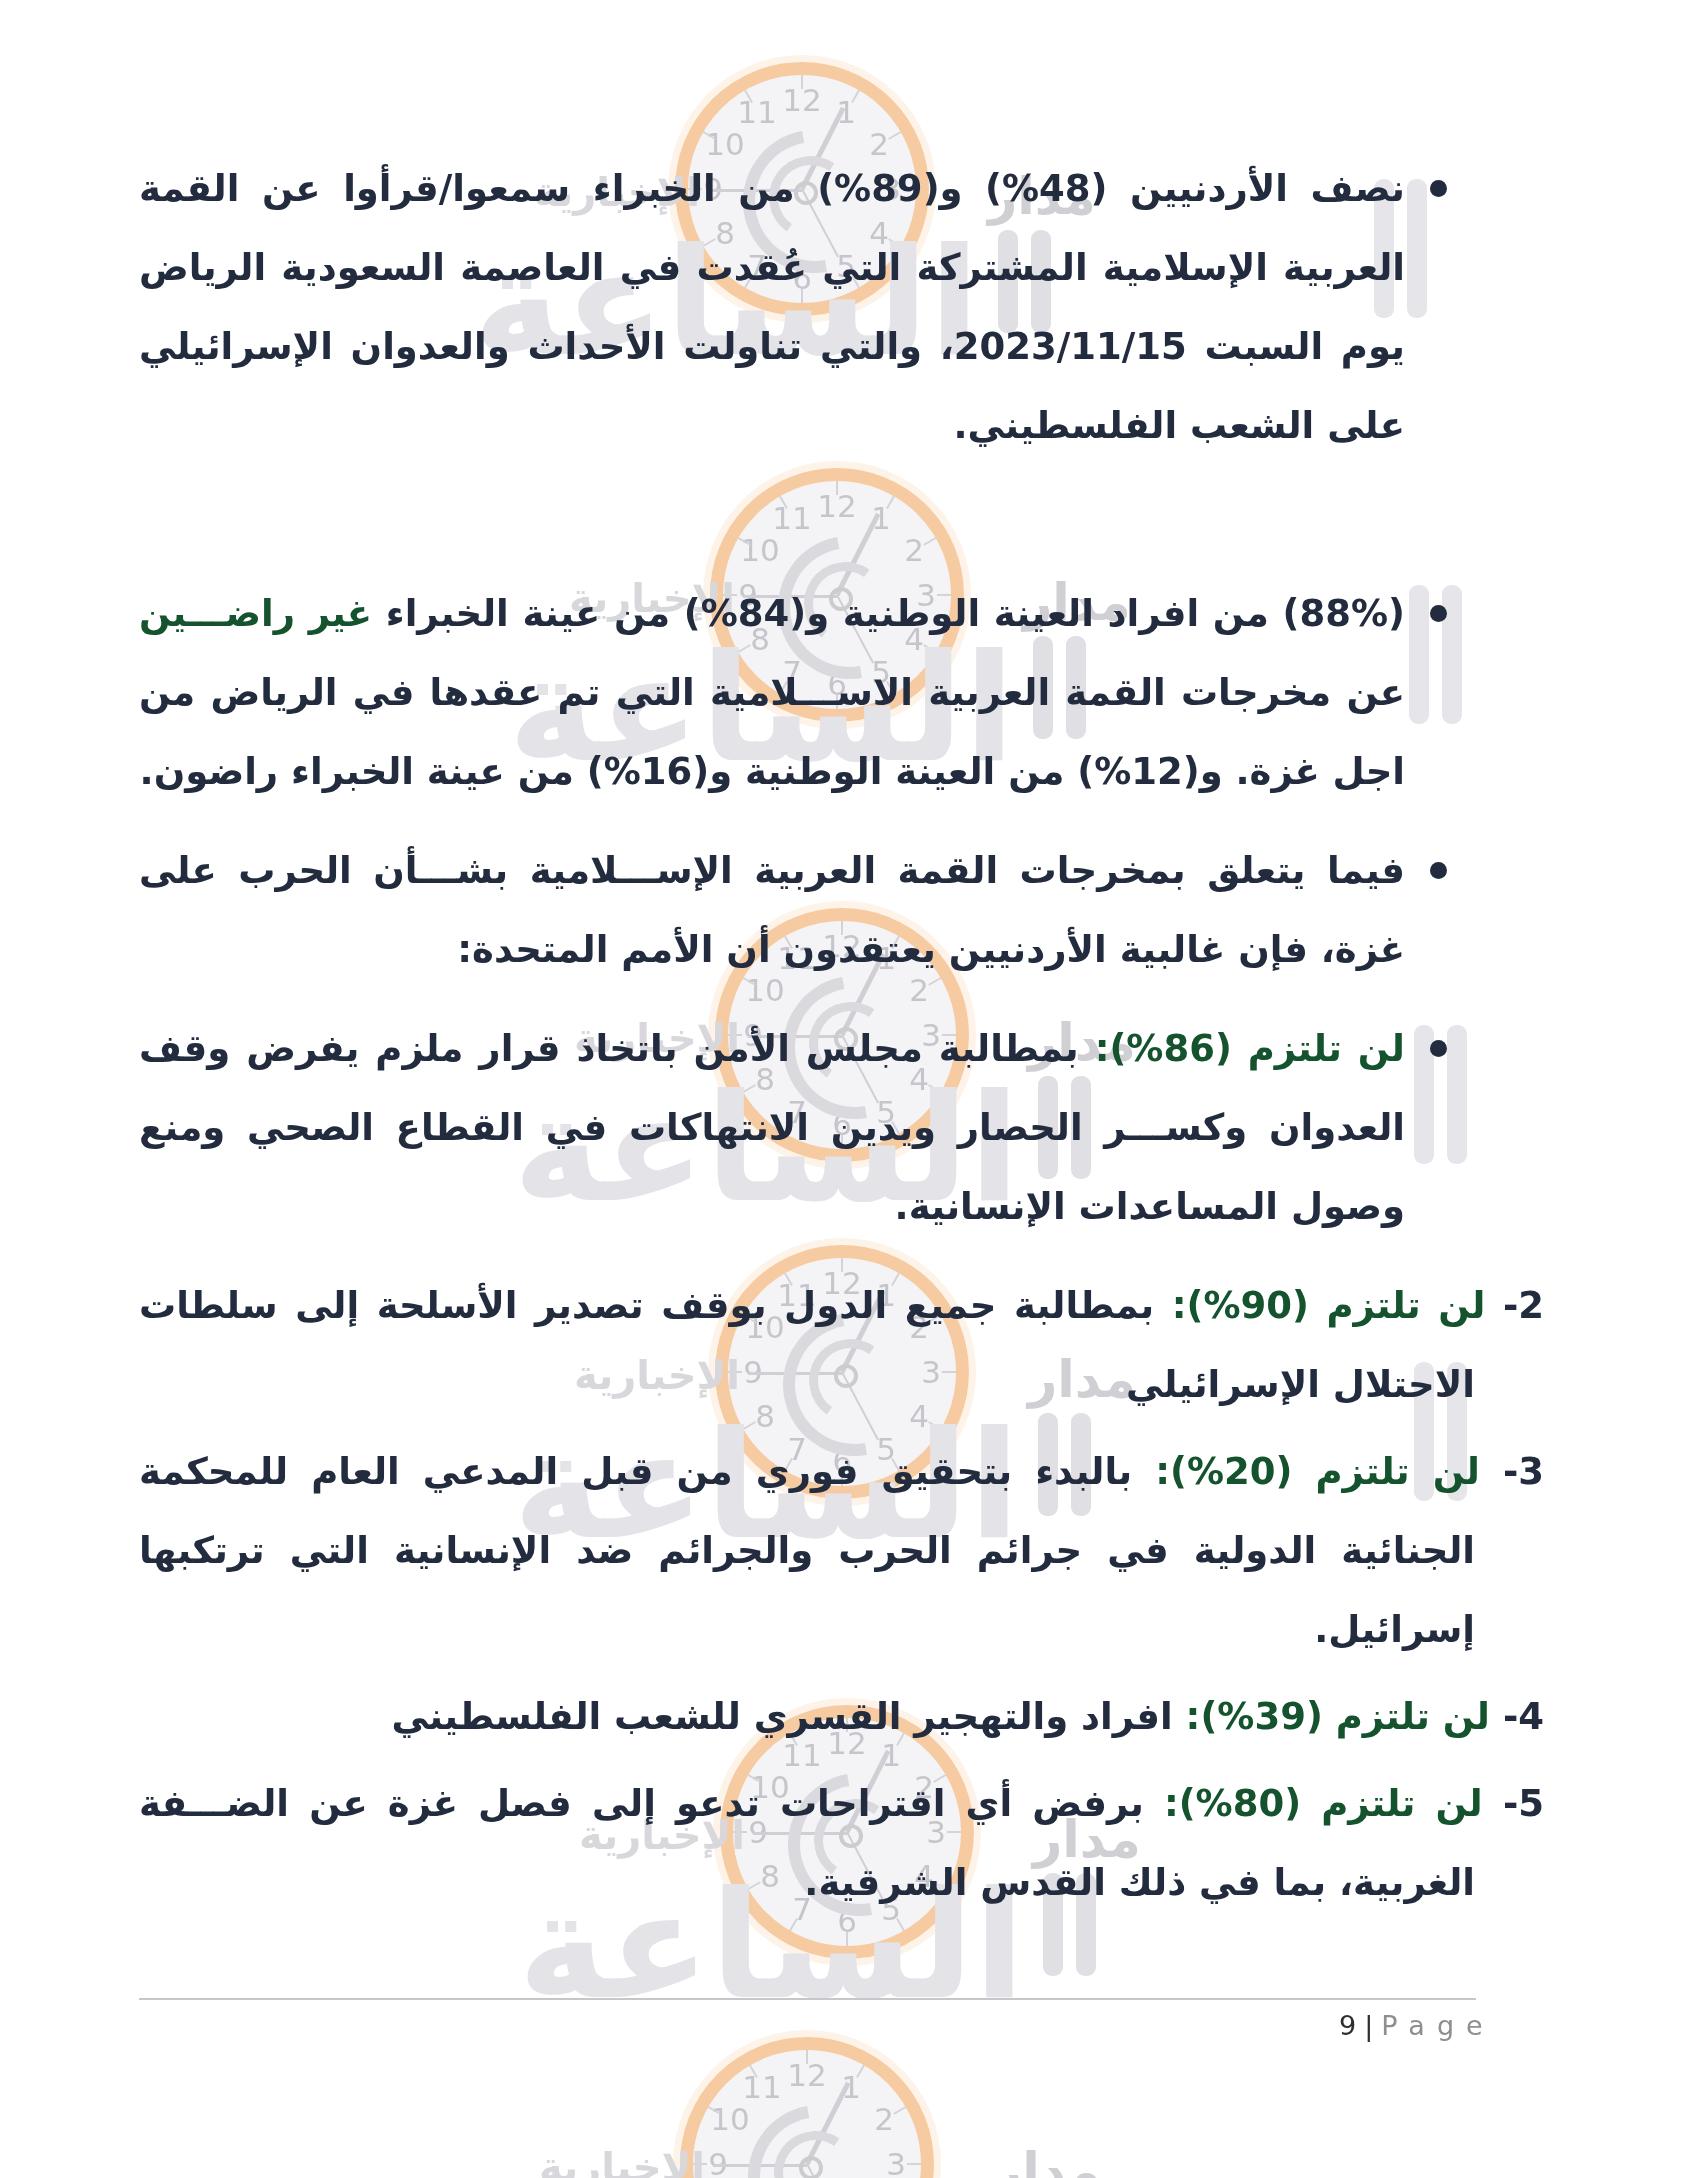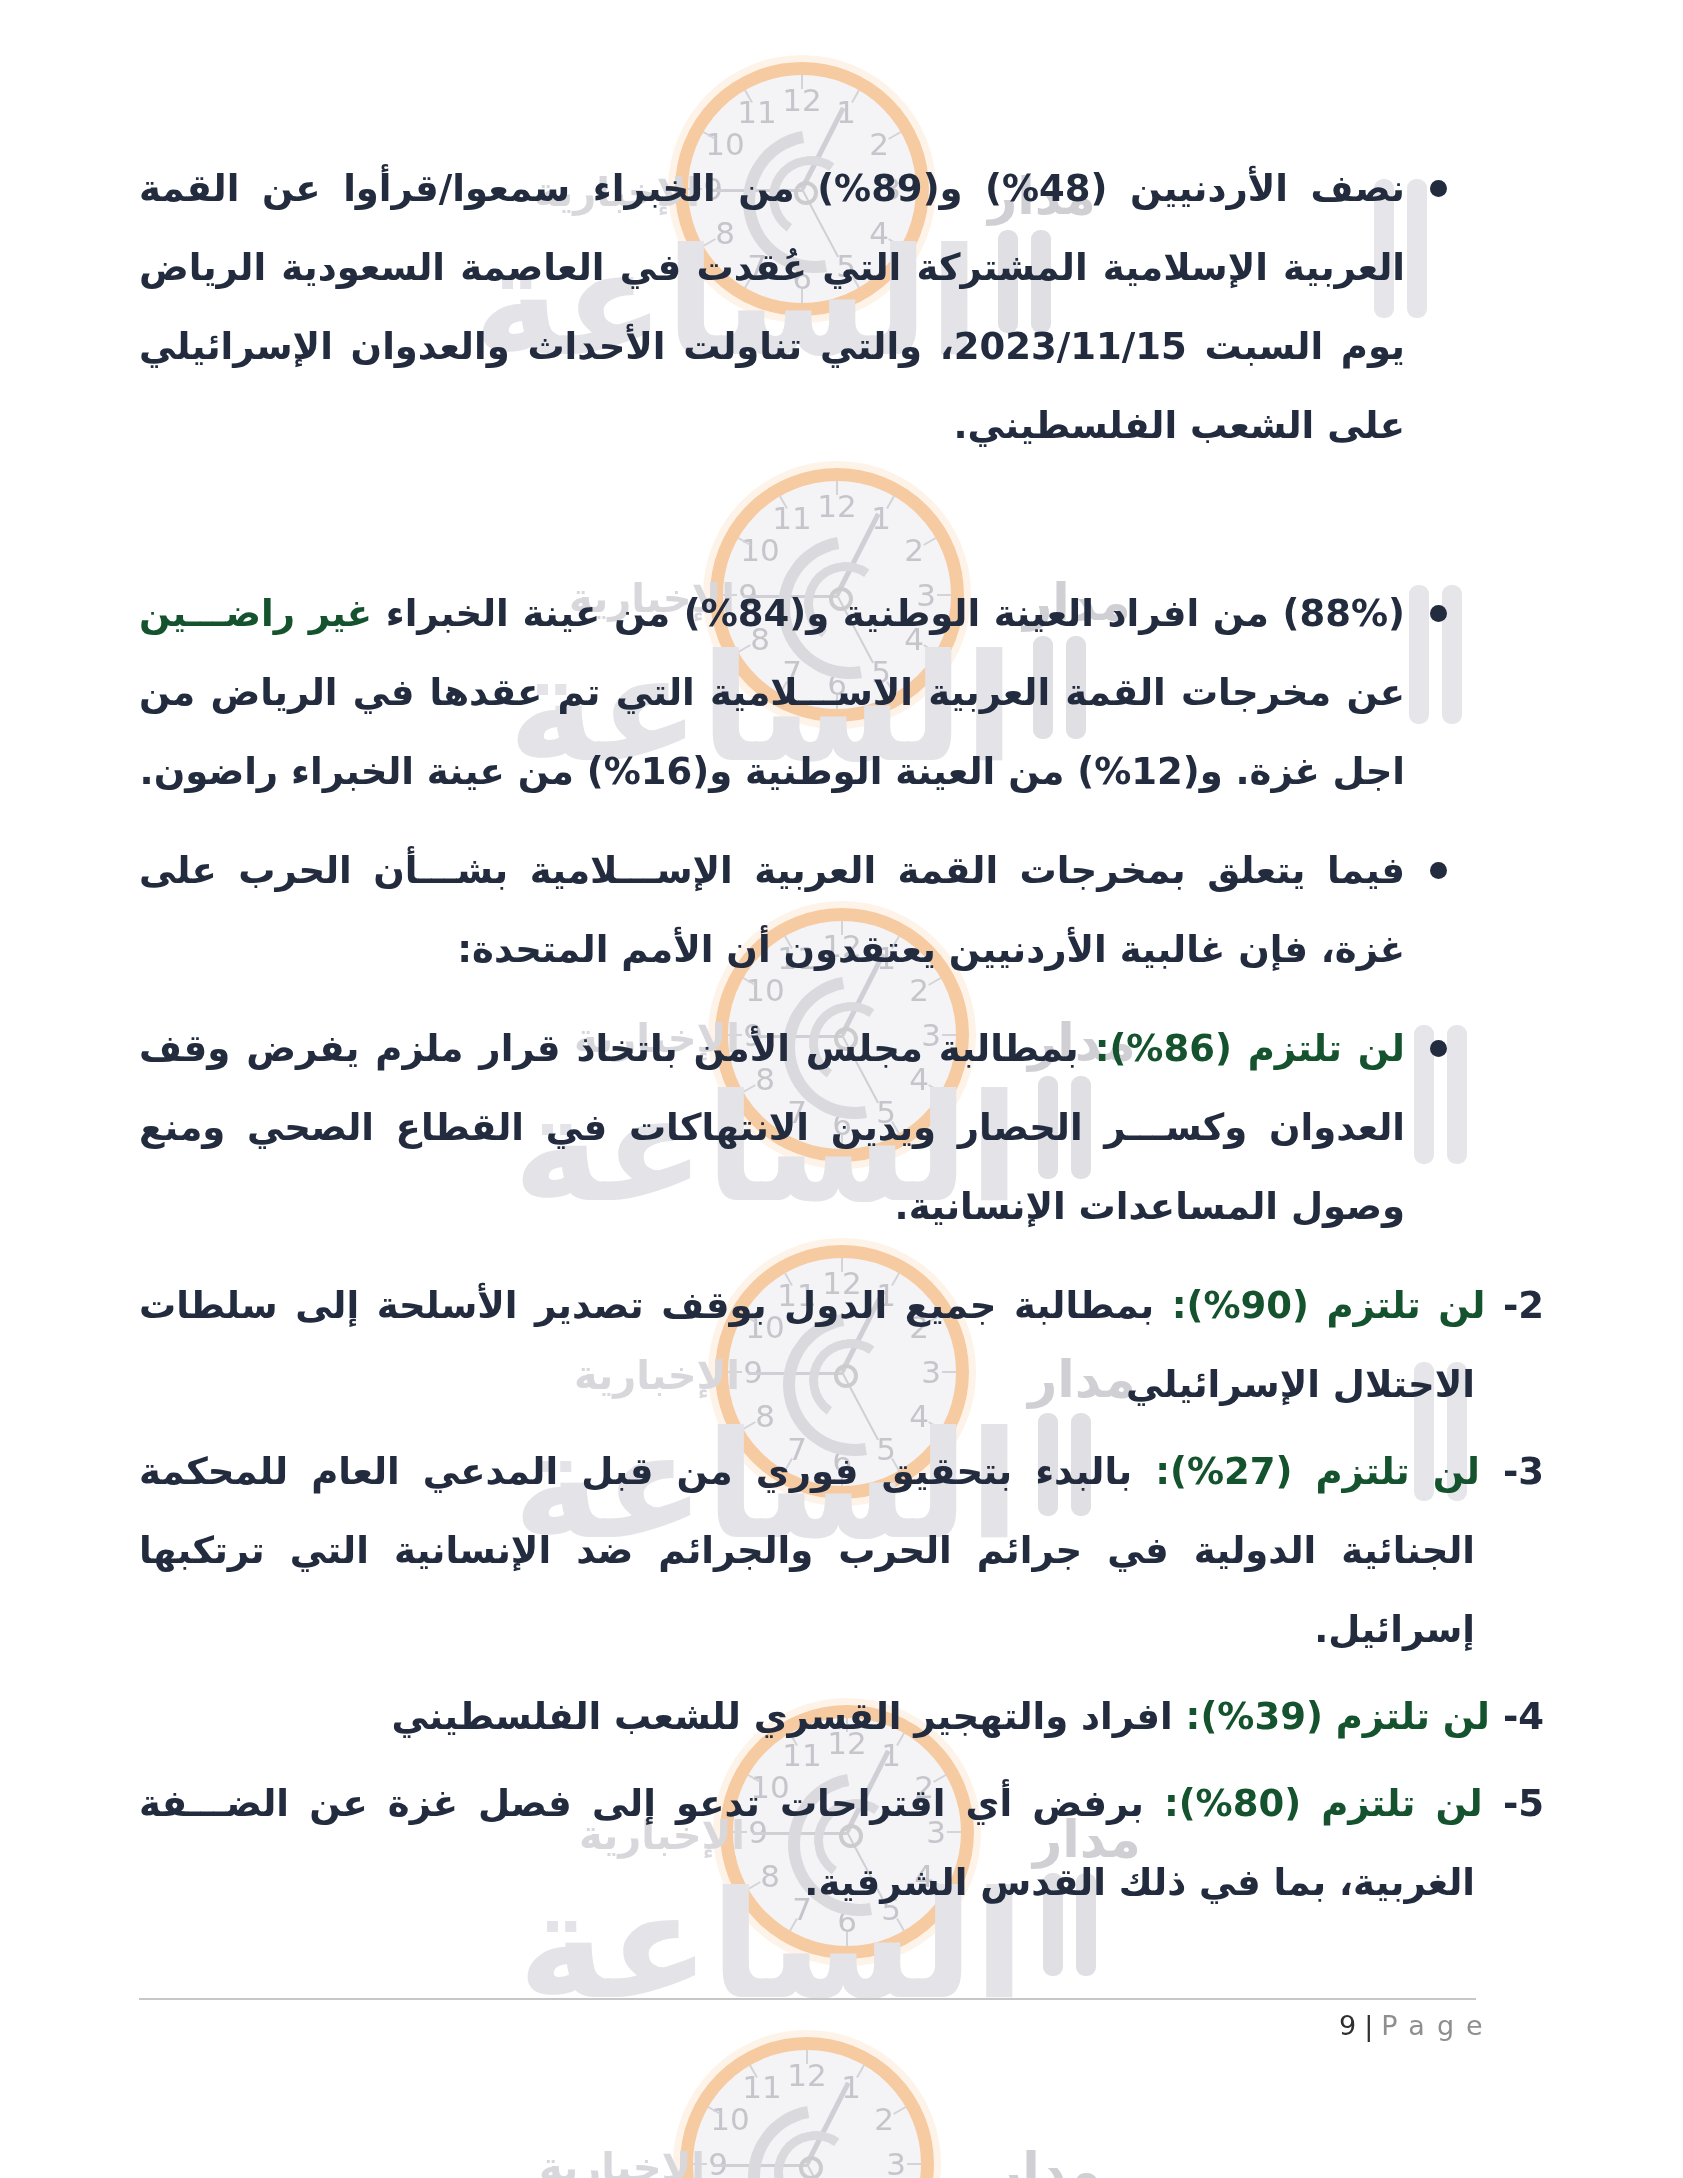--- a/index.html
+++ b/index.html
@@ -295,21 +295,21 @@
       <div class="wm-ikhbaria">الإخبارية</div>
     </div>
   </div>
 
 <div id="content">
     <div class="para dot p-first"><span class="bullet-dot"></span><span class="seg-text">نصف الأردنيين (48%) و(89%) من الخبراء سمعوا/قرأوا عن القمة العربية الإسلامية المشتركة التي عُقدت في العاصمة السعودية الرياض يوم السبت 2023/11/15، والتي تناولت الأحداث والعدوان الإسرائيلي على الشعب الفلسطيني.</span></div>
     <div class="para dot"><span class="bullet-dot"></span><span class="seg-text">(88%) من افراد العينة الوطنية و(84%) من عينة الخبراء </span><span class="seg-red">غير راضـــين</span><span class="seg-text"> عن مخرجات القمة العربية الاســـلامية التي تم عقدها في الرياض من اجل غزة. و(12%) من العينة الوطنية و(16%) من عينة الخبراء راضون.</span></div>
     <div class="para dot"><span class="bullet-dot"></span><span class="seg-text">فيما يتعلق بمخرجات القمة العربية الإســـلامية بشـــأن الحرب على غزة، فإن غالبية الأردنيين يعتقدون أن الأمم المتحدة:</span></div>
     <div class="para dot"><span class="bullet-dot"></span><span class="seg-red">لن تلتزم (86%):</span><span class="seg-text"> بمطالبة مجلس الأمن باتخاذ قرار ملزم يفرض وقف العدوان وكســـر الحصار ويدين الانتهاكات في القطاع الصحي ومنع وصول المساعدات الإنسانية.</span></div>
     <div class="para plain"><span class="seg-text">2- </span><span class="seg-red">لن تلتزم (90%):</span><span class="seg-text"> بمطالبة جميع الدول بوقف تصدير الأسلحة إلى سلطات الاحتلال الإسرائيلي</span></div>
-    <div class="para plain"><span class="seg-text">3- </span><span class="seg-red">لن تلتزم (27%):</span><span class="seg-text"> بالبدء بتحقيق فوري من قبل المدعي العام للمحكمة الجنائية الدولية في جرائم الحرب والجرائم ضد الإنسانية التي ترتكبها إسرائيل.</span></div>
+    <div class="para plain"><span class="seg-text">3- </span><span class="seg-red">لن تلتزم (20%):</span><span class="seg-text"> بالبدء بتحقيق فوري من قبل المدعي العام للمحكمة الجنائية الدولية في جرائم الحرب والجرائم ضد الإنسانية التي ترتكبها إسرائيل.</span></div>
     <div class="para plain"><span class="seg-text">4- </span><span class="seg-red">لن تلتزم (39%):</span><span class="seg-text"> افراد والتهجير القسري للشعب الفلسطيني</span></div>
     <div class="para plain"><span class="seg-text">5- </span><span class="seg-red">لن تلتزم (80%):</span><span class="seg-text"> برفض أي اقتراحات تدعو إلى فصل غزة عن الضـــفة الغربية، بما في ذلك القدس الشرقية.</span></div>
   </div>
 
 <div id="footer-rule"></div>
 <div id="footer-text">
   <span class="pg-num">9</span><span class="pg-sep">|</span><span class="pg-label">Page</span>
 </div>
 
 

